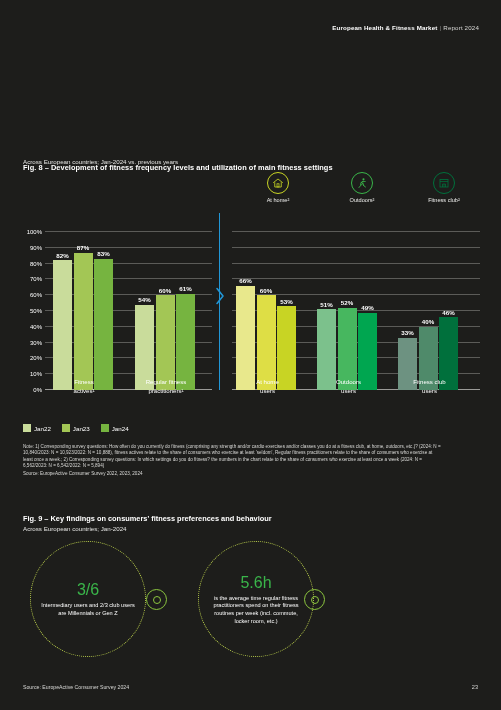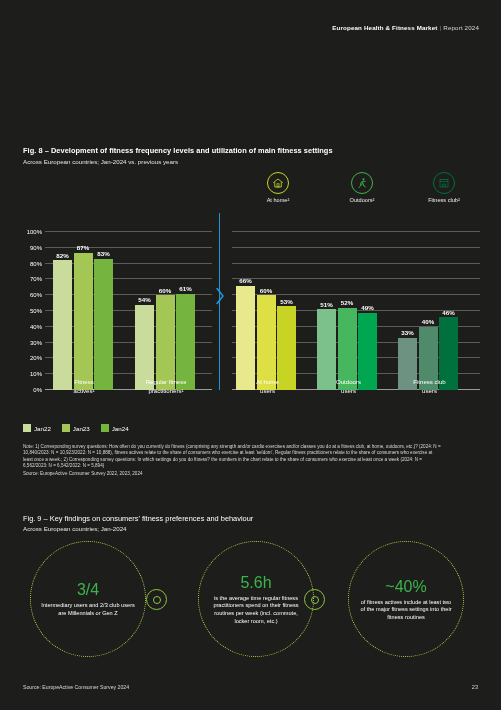--- a/index.html
+++ b/index.html
@@ -15,21 +15,21 @@
   
   .hdr{
     position:absolute; top:24px; right:22px;
     font-size:6.2px; letter-spacing:.15px; white-space:nowrap;
   }
   .hdr .b{ font-weight:bold; color:#ffffff; }
   .hdr .sep{ color:#8a8a88; margin:0 2px; }
   .hdr .r{ color:#d7d7d5; }
 
   
-  .fig8-title{ position:absolute; left:23px; top:146px; font-size:7.4px; font-weight:bold; letter-spacing:.05px; }
+  .fig8-title{ position:absolute; left:23px; top:163px; font-size:7.4px; font-weight:bold; letter-spacing:.05px; }
   .fig8-sub{ position:absolute; left:23px; top:158px; font-size:6.2px; color:#e3e3e1; }
 
   
   .iconrow{ position:absolute; left:236px; top:172px; width:250px; height:38px; }
   .icobox{ position:absolute; width:80px; text-align:center; }
   .icobox.i0{ left:2px; }
   .icobox.i1{ left:86px; }
   .icobox.i2{ left:168px; }
   .circ{
     width:22px;height:22px;border-radius:50%;
@@ -55,21 +55,21 @@
   .legend{ position:absolute; left:23px; top:424px; display:flex; align-items:center; gap:5px; }
   .lgitem{ display:flex; align-items:center; gap:3px; margin-right:6px;}
   .lgsw{ width:8px;height:8px; display:block;}
   .lgtx{ font-size:6.2px; color:#ffffff;}
 
   
   .note{ position:absolute; left:23px; top:444px; width:420px; font-size:4.6px; line-height:6.4px; color:#d9d9d7; }
   .note .src{ display:block; margin-top:1px; }
 
   
-  .fig9-title{ position:absolute; left:23px; top:514px; font-size:7.4px; font-weight:normal; }
+  .fig9-title{ position:absolute; left:23px; top:514px; font-size:7.4px; font-weight:bold; }
   .fig9-sub{ position:absolute; left:23px; top:525px; font-size:6.2px; color:#e3e3e1; }
 
   .bubbles{ position:absolute; left:0px; top:541px; width:501px; height:116px; }
   .bub{
     position:absolute; width:116px; height:116px; border-radius:50%;
     border:1px dotted #b5c94a;
     display:flex; flex-direction:column; align-items:center; justify-content:center;
     text-align:center; padding:0 9px;
   }
   .bub .big{ font-size:16px; color:#3ab54a; line-height:19px; margin-bottom:3px; font-weight:normal;}
@@ -231,31 +231,27 @@
   <div class="note">
     <span>Note: 1) Corresponding survey questions: How often do you currently do fitness (comprising any strength and/or cardio exercises and/or classes you do at a fitness club, at home, outdoors, etc.)? (2024: N = 10,840/2023: N = 10,923/2022: N = 10,888), fitness actives relate to the share of consumers who exercise at least 'seldom', Regular fitness practitioners relate to the share of consumers who exercise at least once a week.; 2) Corresponding survey questions: In which settings do you do fitness? the numbers in the chart relate to the share of consumers who exercise at least once a week (2024: N = 6,562/2023: N = 6,542/2022: N = 5,894)</span>
     <span class="src">Source: EuropeActive Consumer Survey 2022, 2023, 2024</span>
   </div>
 
   <div class="fig9-title">Fig. 9 – Key findings on consumers' fitness preferences and behaviour</div>
   <div class="fig9-sub">Across European countries; Jan-2024</div>
 
   <div class="bubbles" id="bubbles">
       <div class="bub" style="left: 30px; top: 0px;">
-        <div class="big">3/4</div>
+        <div class="big">3/6</div>
         <div class="txt">Intermediary users and 2/3 club users are Millennials or Gen Z</div>
       </div>
       <div class="bub" style="left: 198px; top: 0px;">
         <div class="big">5.6h</div>
         <div class="txt">is the average time regular fitness practitioners spend on their fitness routines per week (incl. commute, locker room, etc.)</div>
       </div>
-      <div class="bub" style="left: 348px; top: 0px;">
-        <div class="big">~40%</div>
-        <div class="txt">of fitness actives include at least two of the major fitness settings into their fitness routines</div>
-      </div>
       <div class="ring" style="left: 146px;">
         <i></i>
       </div>
       <div class="ring" style="left: 304px;">
         <i></i>
       </div>
     </div>
 
   <div class="fsrc">Source: EuropeActive Consumer Survey 2024</div>
   <div class="fpg">23</div>

